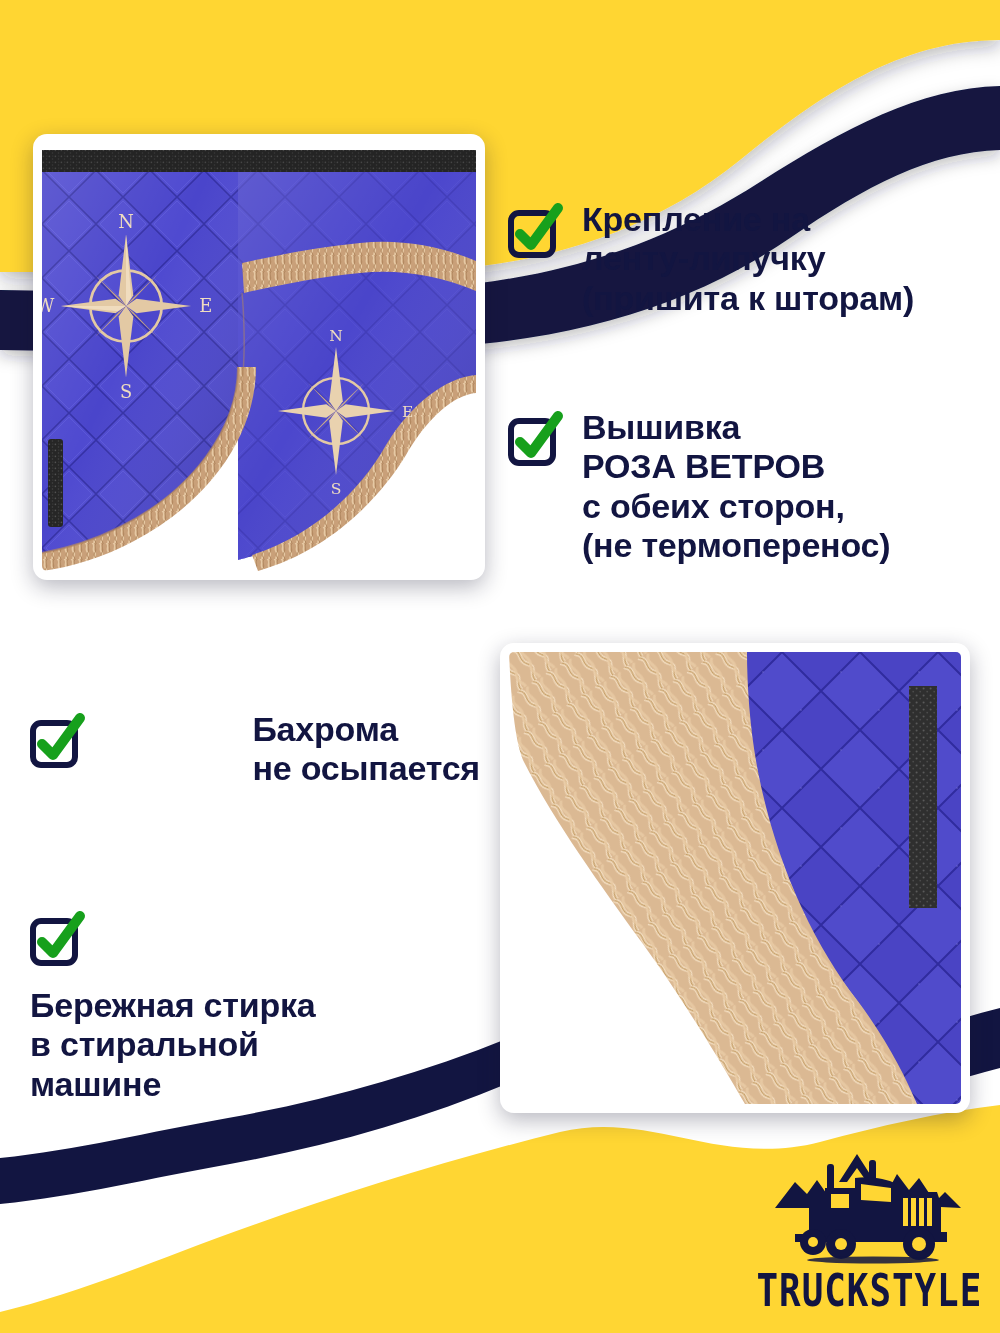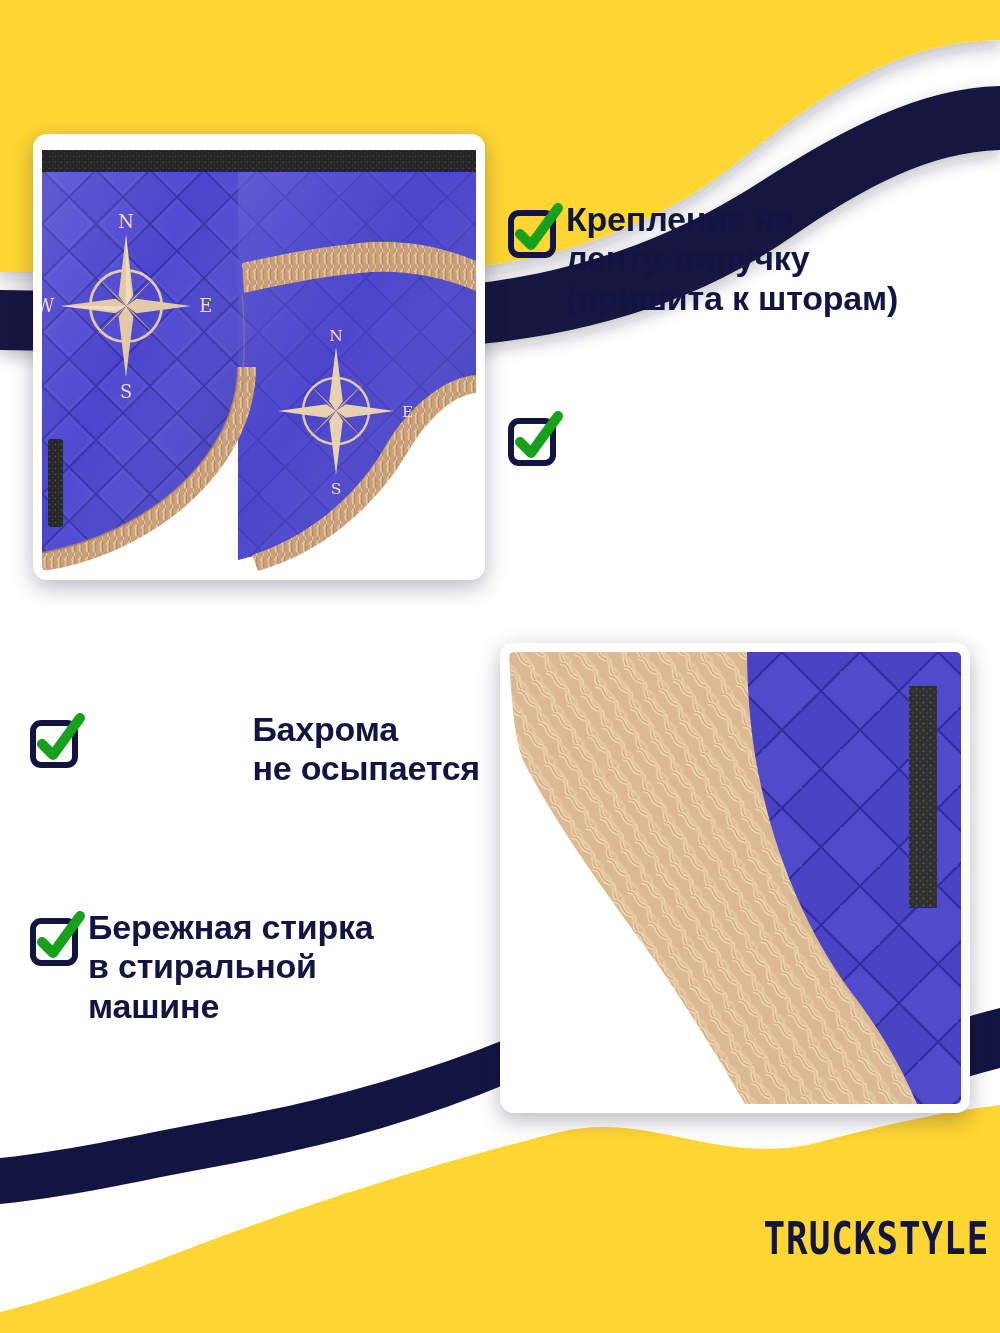--- a/index.html
+++ b/index.html
@@ -26,43 +26,43 @@
   .photo-card .inner{
     position:relative; width:100%; height:100%;
     border-radius:5px; overflow:hidden; background:#ffffff;
   }
   #card-curtains{ left:33px; top:134px; width:452px; height:446px; }
   #card-fringe  { left:500px; top:643px; width:470px; height:470px; }
 
   
   .feature{
     position:absolute; z-index:4;
-    display:flex; align-items:flex-start; gap:4px;
+    display:flex; align-items:flex-start; gap:20px;
   }
   .feature .label{
     color:#121541;
     font-weight:bold;
     font-size:34px;
     line-height:1.16;
     letter-spacing:-0.2px;
     white-space:pre-line;
   }
   .chk{ position:relative; width:54px; height:54px; flex:0 0 54px; margin-top:4px; }
   .chk svg{ display:block; width:54px; height:54px; overflow:visible; }
 
   #feature-velcro     { left:508px; top:200px; width:480px; }
   #feature-embroidery { left:508px; top:408px; width:480px; }
   #feature-fringe     { left:30px;  top:710px; width:450px;justify-content:space-between; }
-  #feature-wash       { left:30px;  top:908px; width:450px; }
+  #feature-wash       { left:30px;  top:908px; width:450px;flex-direction:column; }
 
   
   #brand-logo{
     position:absolute; z-index:5;
     left:760px; top:1148px; width:218px; height:170px;
-    display:flex; flex-direction:row; align-items:center; justify-content:flex-start;
+    display:flex; flex-direction:column; align-items:center; justify-content:flex-start;
   }
   #brand-logo .mark{ width:200px; height:118px; }
   #brand-logo .wordmark{
     color:#121541;
     font-family:"DejaVu Sans Mono", monospace;
     font-weight:bold;
     font-size:37px;
     letter-spacing:1px;
     line-height:1;
     margin-top:2px;
@@ -311,20 +311,24 @@
 (пришита к шторам)</span>
 </div>
 
 <div class="feature" id="feature-embroidery">
   <span class="chk">
     <svg viewBox="0 0 54 54" xmlns="http://www.w3.org/2000/svg">
       <rect x="3" y="9" width="42" height="42" rx="8" ry="8" fill="none" stroke="#121541" stroke-width="6"></rect>
       <path d="M12,30 L23,41 L50,4" fill="none" stroke="#17A01C" stroke-width="10" stroke-linecap="round" stroke-linejoin="round"></path>
     </svg>
   </span>
+  <span class="label">Вышивка
+РОЗА ВЕТРОВ
+с обеих сторон,
+(не термоперенос)</span>
 </div>
 
 <div class="feature" id="feature-fringe">
   <span class="chk">
     <svg viewBox="0 0 54 54" xmlns="http://www.w3.org/2000/svg">
       <rect x="3" y="9" width="42" height="42" rx="8" ry="8" fill="none" stroke="#121541" stroke-width="6"></rect>
       <path d="M12,30 L23,41 L50,4" fill="none" stroke="#17A01C" stroke-width="10" stroke-linecap="round" stroke-linejoin="round"></path>
     </svg>
   </span>
   <span class="label">Бахрома

